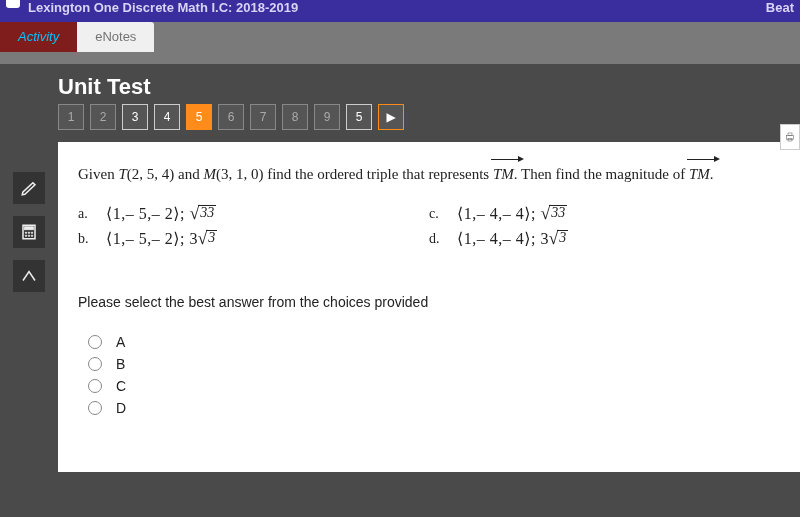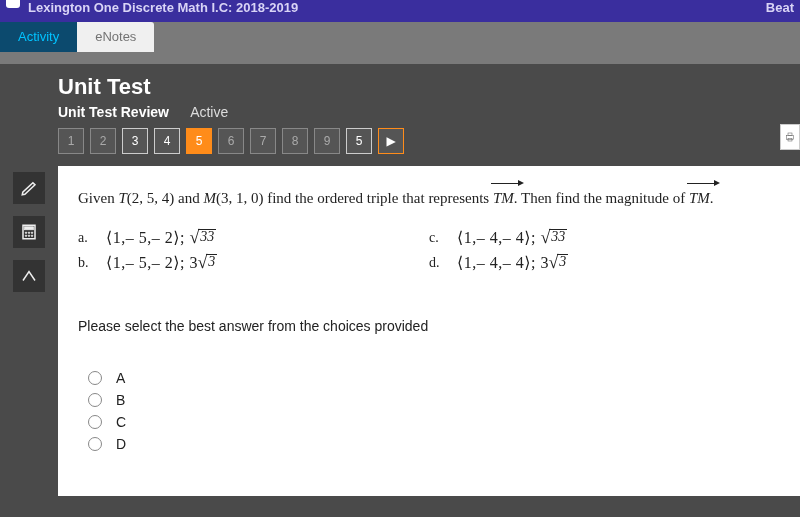--- a/index.html
+++ b/index.html
@@ -25,21 +25,21 @@
     align-items: flex-start;
     padding: 0;
     font-size: 13px;
   }
   .tab {
     height: 30px;
     line-height: 30px;
     padding: 0 18px;
     cursor: pointer;
   }
-  .tab.activity { color: #00c3ff; background: #0c4a6e; }
+  .tab.activity { color: #00c3ff; background: #7f1d1d; font-style: italic; }
   .tab.enotes { background: #f0f0f0; color: #737373; border-radius: 0 3px 0 0; }
   .spacer-row { background: #7a7a7a; height: 12px; }
   .content-area {
     display: flex;
     height: calc(517px - 22px - 30px - 12px);
     background: #4a4a4a;
     position: relative;
   }
   .left-tools {
     width: 58px;
@@ -95,21 +95,21 @@
   .choice-row { display: flex; align-items: flex-start; margin: 6px 0; gap: 12px; }
   .choice-label { width: 16px; font-size: 14px; padding-top: 2px; }
   .choice-math { font-size: 16px; }
   .tuple { letter-spacing: 0.5px; }
   .sqrt-wrap { display: inline-flex; align-items: flex-start; }
   .sqrt-sym { font-size: 18px; line-height: 16px; margin-right: -1px; }
   .sqrt-rad { border-top: 1px solid #222; padding: 0 2px; display: inline-block; line-height: 14px; font-size: 14px; font-style: italic; }
   .over-arrow { display: inline-block; position: relative; font-style: italic; }
   .over-arrow::before { content: ""; position: absolute; top: -3px; left: -2px; right: -8px; height: 1px; background: #222; }
   .over-arrow::after { content: ""; position: absolute; top: -6px; right: -10px; border-left: 6px solid #222; border-top: 3px solid transparent; border-bottom: 3px solid transparent; }
-  .instruction { font-family: Arial, Helvetica, sans-serif; font-size: 14px; color: #222; margin-bottom: 36px; }
+  .instruction { font-family: Arial, Helvetica, sans-serif; font-size: 14px; color: #222; margin-bottom: 24px; }
   .radio-list { font-family: Arial, Helvetica, sans-serif; display: flex; flex-direction: column; gap: 6px; padding-left: 10px; }
   .radio-row { display: flex; align-items: center; gap: 14px; font-size: 14px; }
   .radio-circle { width: 14px; height: 14px; border: 1px solid #888; border-radius: 50%; background: #fff; display: inline-block; }
 </style>
 </head>
 <body>
 
 <div class="top-bar">
   <div class="left">
     <span class="top-dot"></span>
@@ -145,24 +145,20 @@
     </button>
     <button class="tool-btn">
       <svg viewBox="0 0 24 24">
           <path d="M4 18 L12 6 L20 18" fill="none" stroke-width="2"></path>
         </svg>
     </button>
   </div>
 
   <div class="main-col">
     <div class="unit-title">Unit Test</div>
-    <div class="unit-sub">
-      <span class="bold">Unit Test Review</span>
-      <span>Active</span>
-    </div>
 
     <div class="q-nav">
 
     <div class="q-btn">1</div>
         <div class="q-btn">2</div>
         <div class="q-btn lit">3</div>
         <div class="q-btn lit">4</div>
         <div class="q-btn current">5</div>
         <div class="q-btn">6</div>
         <div class="q-btn">7</div>

